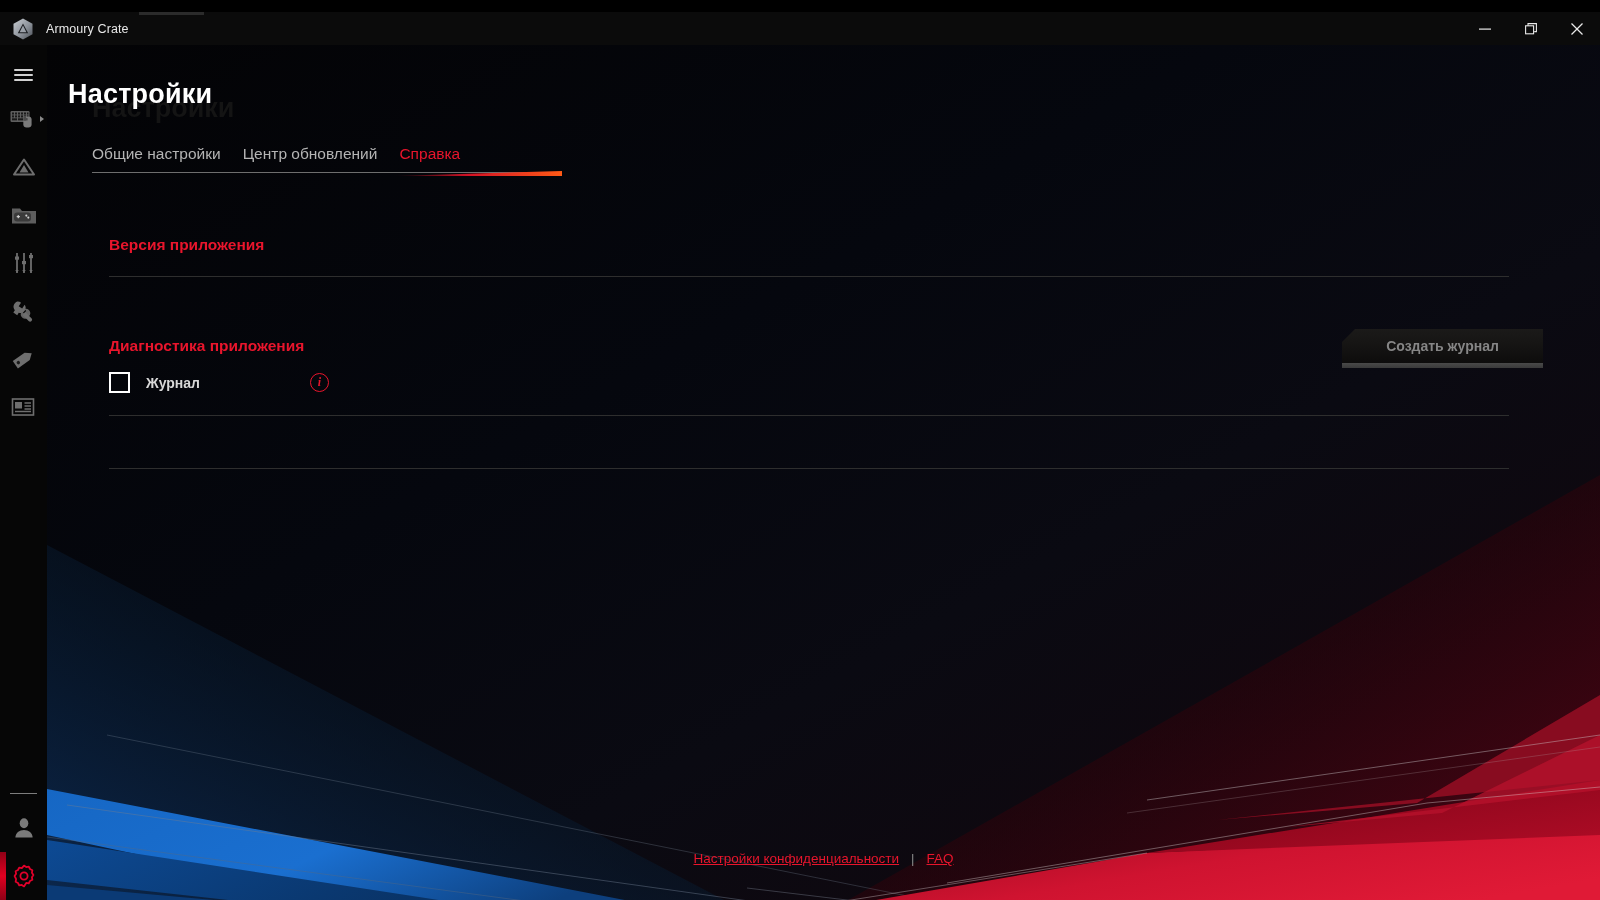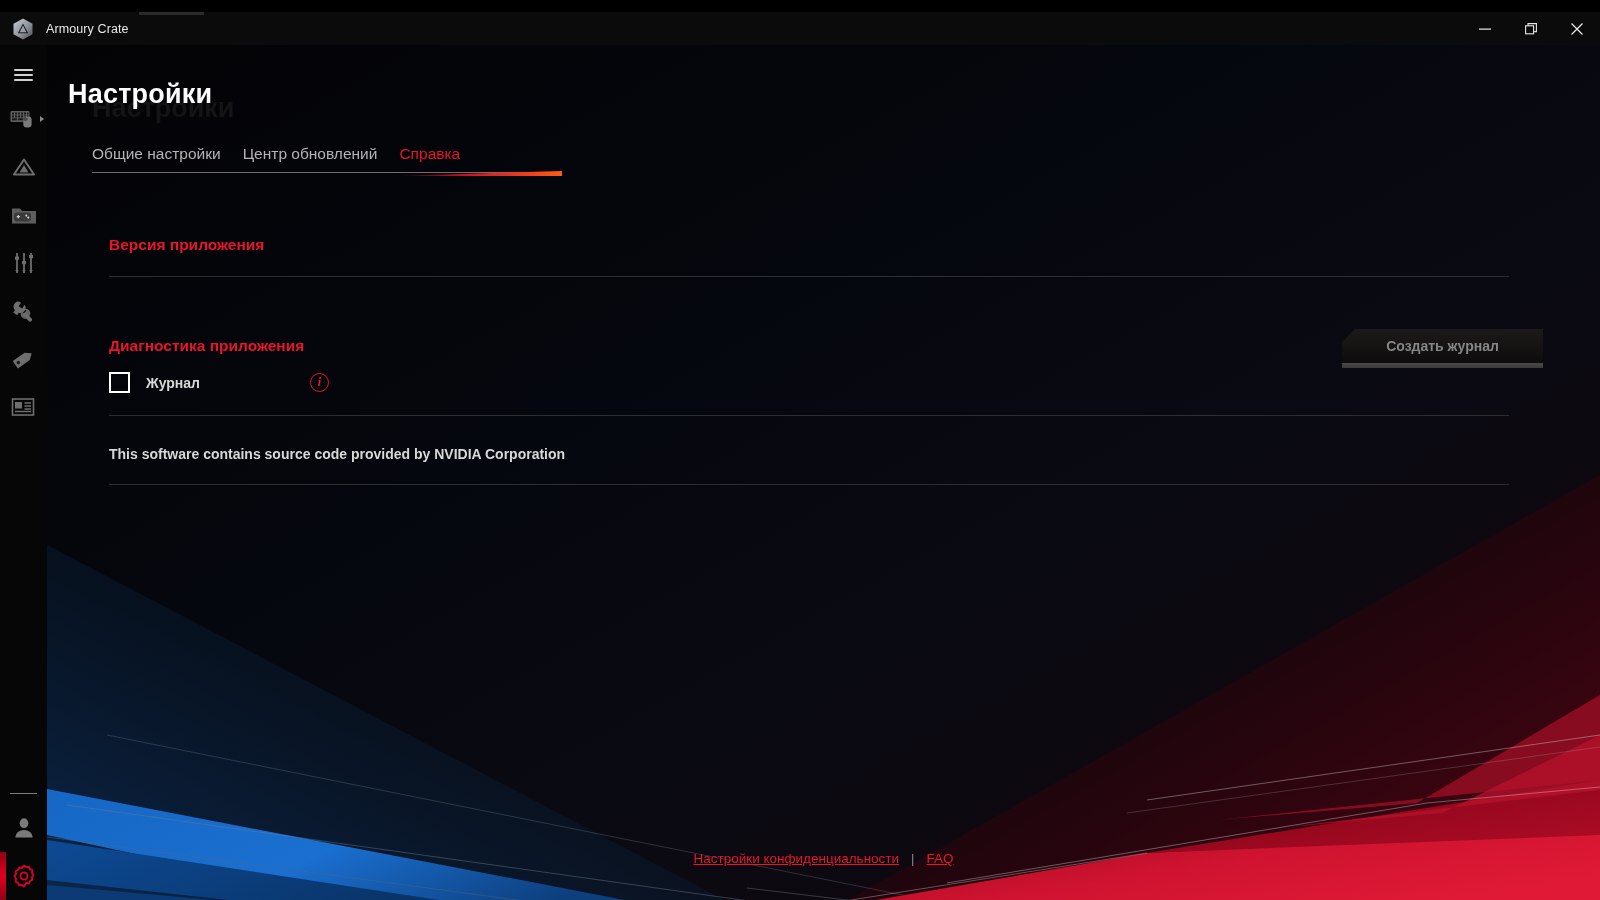--- a/index.html
+++ b/index.html
@@ -545,21 +545,20 @@
           <div class="btn-shadow disabled" style="width:201px;"></div>
           <div class="btn disabled" style="position:relative; width:201px;">Создать журнал</div>
         </div>
 
         <div class="sec-rule"></div>
       </div>
 
       <div class="sec-gap"></div>
 
       <div class="section">
-        <div class="sec-body">This software contains source code provided by NVIDIA Corporation</div>
         <div class="sec-rule"></div>
       </div>
 
     </div>
 
     <div class="footer">
       <a href="#">Настройки конфиденциальности</a>
       <span class="sep">|</span>
       <a href="#">FAQ</a>
     </div>

